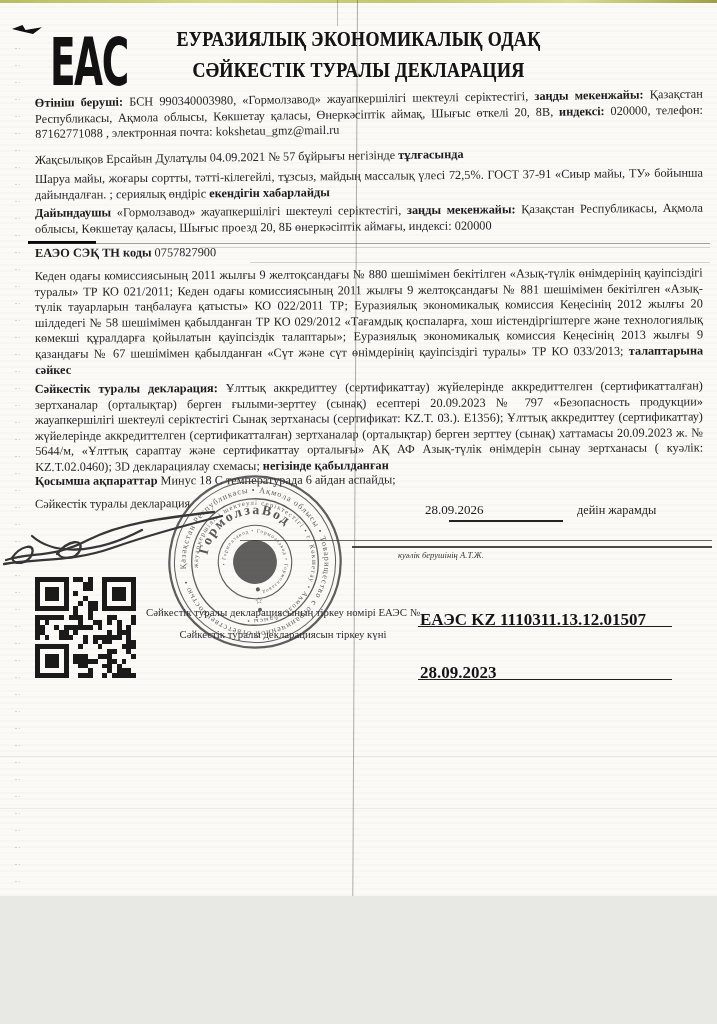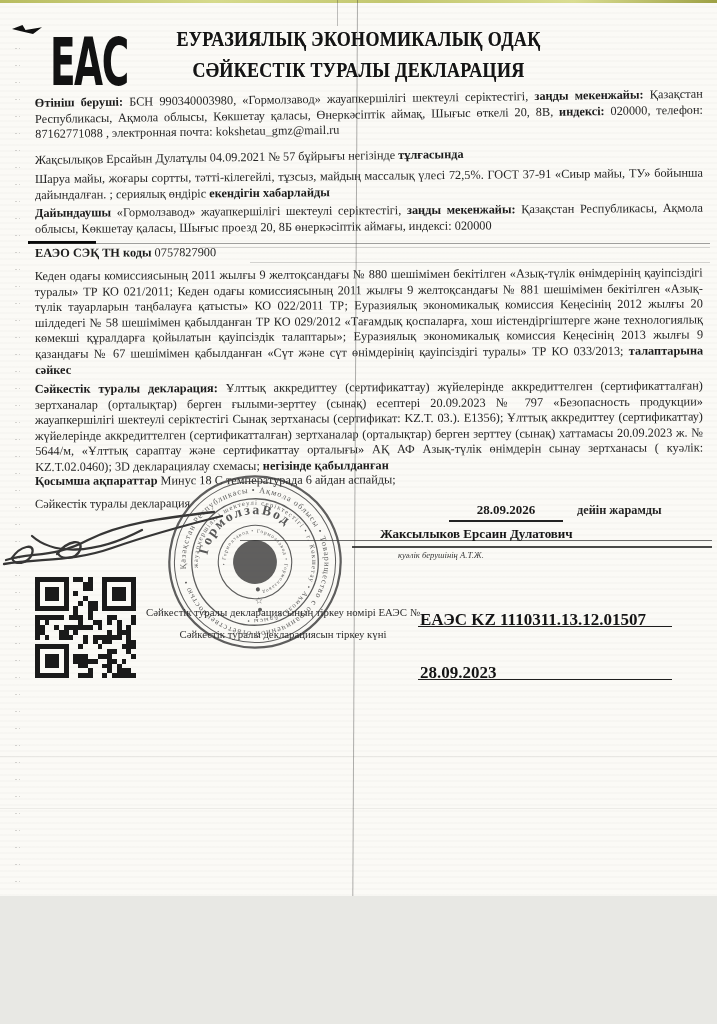--- a/index.html
+++ b/index.html
@@ -37,24 +37,24 @@
     text-align:justify;transform-origin:left center;color:#262626;}
   .para.single{text-align:left;}
   .para b{font-weight:bold;color:#1b1b1b;}
 
   .rule{position:absolute;background:#444;}
   .rule-thick{position:absolute;left:28px;top:241px;width:68px;height:3px;background:#090909;}
   .rule-a{left:30px;top:243px;width:680px;height:1px;opacity:.5;}
   .rule-b{left:200px;top:247px;width:510px;height:1px;opacity:.2;}
   .rule-c{left:250px;top:262px;width:460px;height:1px;opacity:.22;}
 
-  .valid-date{position:absolute;left:447px;top:502px;width:118px;text-align:center;
-    font-weight:bold;font-size:13px;color:#1a1a1a;}
+  .valid-date{position:absolute;left:425px;top:502px;width:118px;text-align:left;
+    font-weight:normal;font-size:13px;color:#1a1a1a;}
   .valid-underline{position:absolute;left:449px;top:520px;width:114px;height:1.6px;background:#222;}
-  .valid-suffix{position:absolute;left:577px;top:503px;font-size:12.3px;font-weight:bold;}
+  .valid-suffix{position:absolute;left:577px;top:503px;font-size:12.3px;}
   .sig-name{position:absolute;left:380px;top:526px;font-weight:bold;font-size:13px;color:#161616;}
   .line-a{position:absolute;left:240px;top:540px;width:472px;height:1px;background:#3a3a3a;opacity:.75;}
   .line-b{position:absolute;left:352px;top:546px;width:360px;height:2px;background:#2c2c2c;opacity:.85;}
   .sig-caption{position:absolute;left:398px;top:550px;font-size:8.6px;font-style:italic;color:#333;}
 
   .reg-label{position:absolute;left:133px;font-size:10.8px;color:#2e2e2e;width:300px;text-align:center;}
   .reg-value{position:absolute;left:420px;font-weight:bold;font-size:17px;color:#151515;}
   .reg-underline{position:absolute;left:418px;width:254px;height:1.4px;background:#1e1e1e;}
 
   .qr{position:absolute;left:35px;top:577px;width:101px;height:101px;}
@@ -106,21 +106,20 @@
     <g fill="none" stroke="#1c1c1c" stroke-width="2.3" stroke-linecap="round" opacity="0.88">
       <path d="M4,64 C30,56 52,62 86,44 C120,27 160,22 212,16"></path>
       <path d="M2,68 C40,62 70,66 110,52 C150,38 180,30 220,20"></path>
       <path d="M30,40 C50,58 90,60 140,34"></path>
       <path d="M10,62 C18,50 34,46 30,58 C26,68 12,70 10,62"></path>
       <path d="M55,58 C66,44 82,42 78,54 C74,64 58,64 56,57"></path>
     </g>
   </svg>
 
   <div class="line-a"></div>
-  <div class="sig-name">Жаксылыков Ерсаин Дулатович</div>
   <div class="line-b"></div>
   <div class="sig-caption">куәлік берушінің А.Т.Ж.</div>
 
   <svg class="stamp" viewBox="0 0 200 200">
     <defs>
       <path id="arcTop" d="M 53,100 A 47,47 0 0 1 147,100"></path>
       <path id="ringOuter" d="M100,100 m-68,0 a68,68 0 1,1 136,0 a68,68 0 1,1 -136,0"></path>
       <path id="ringMid" d="M100,100 m-56,0 a56,56 0 1,1 112,0 a56,56 0 1,1 -112,0"></path>
       <path id="ringMicro" d="M100,100 m-29,0 a29,29 0 1,1 58,0 a29,29 0 1,1 -58,0"></path>
     </defs>

